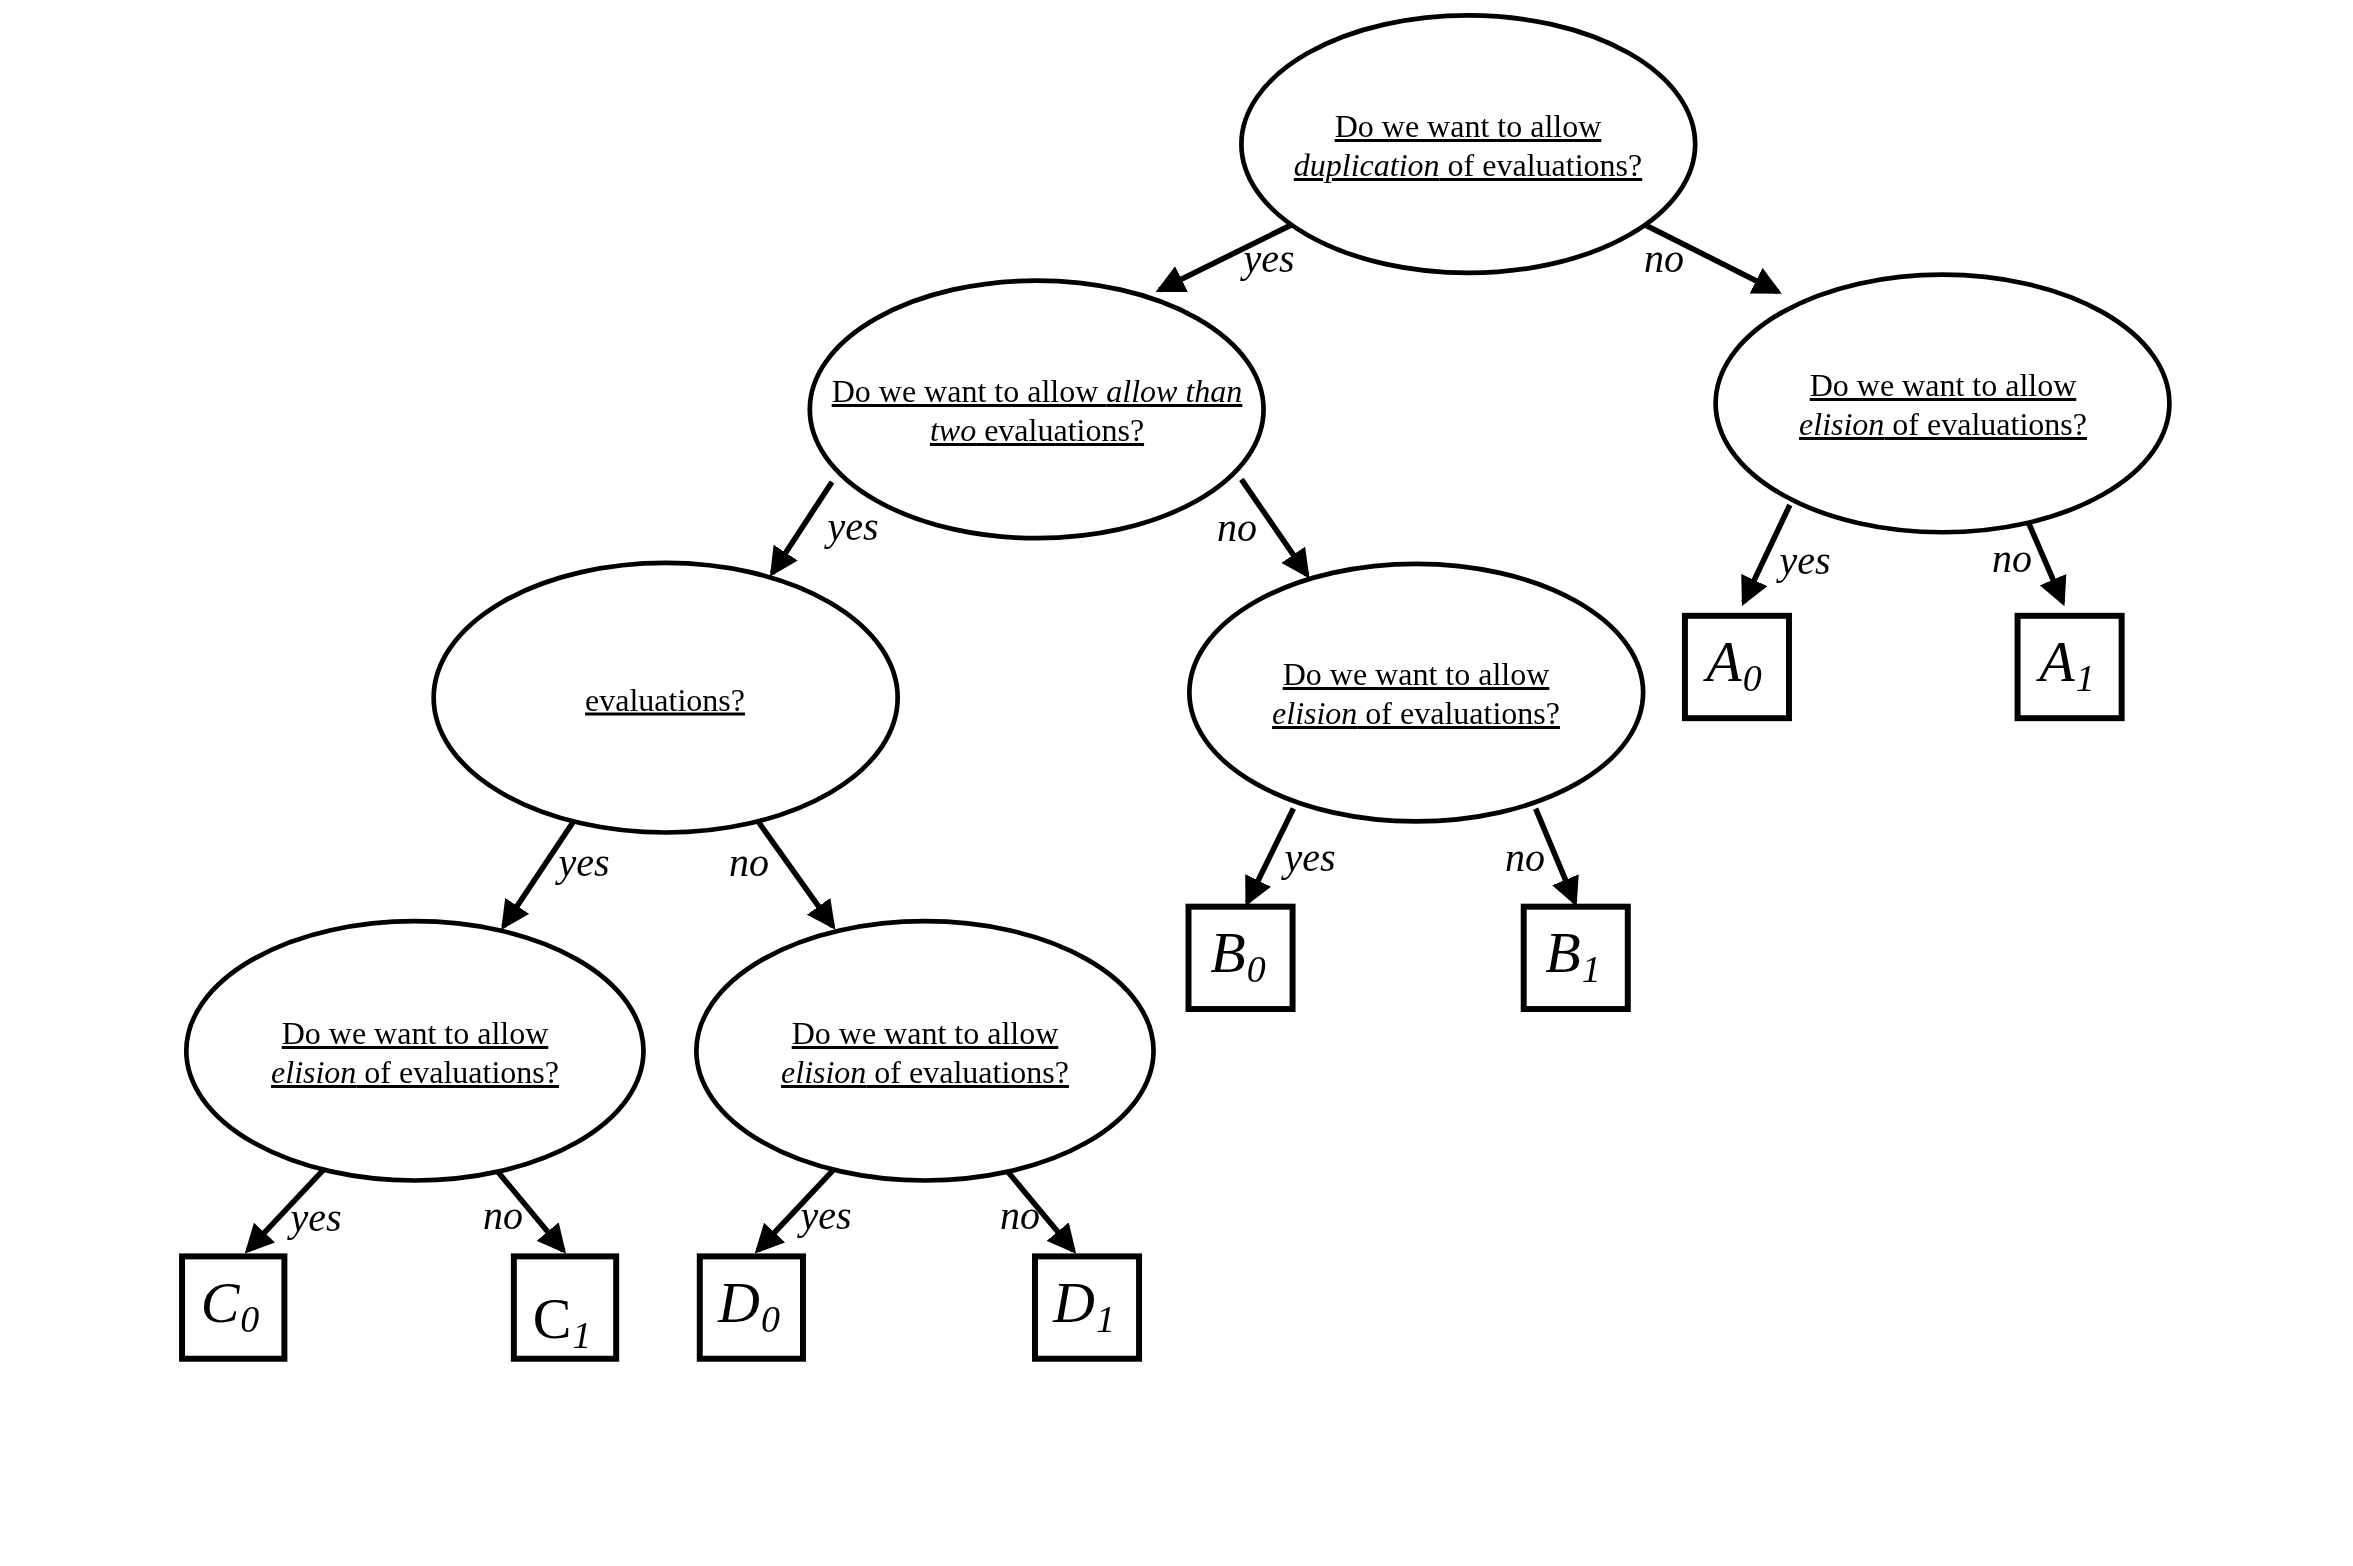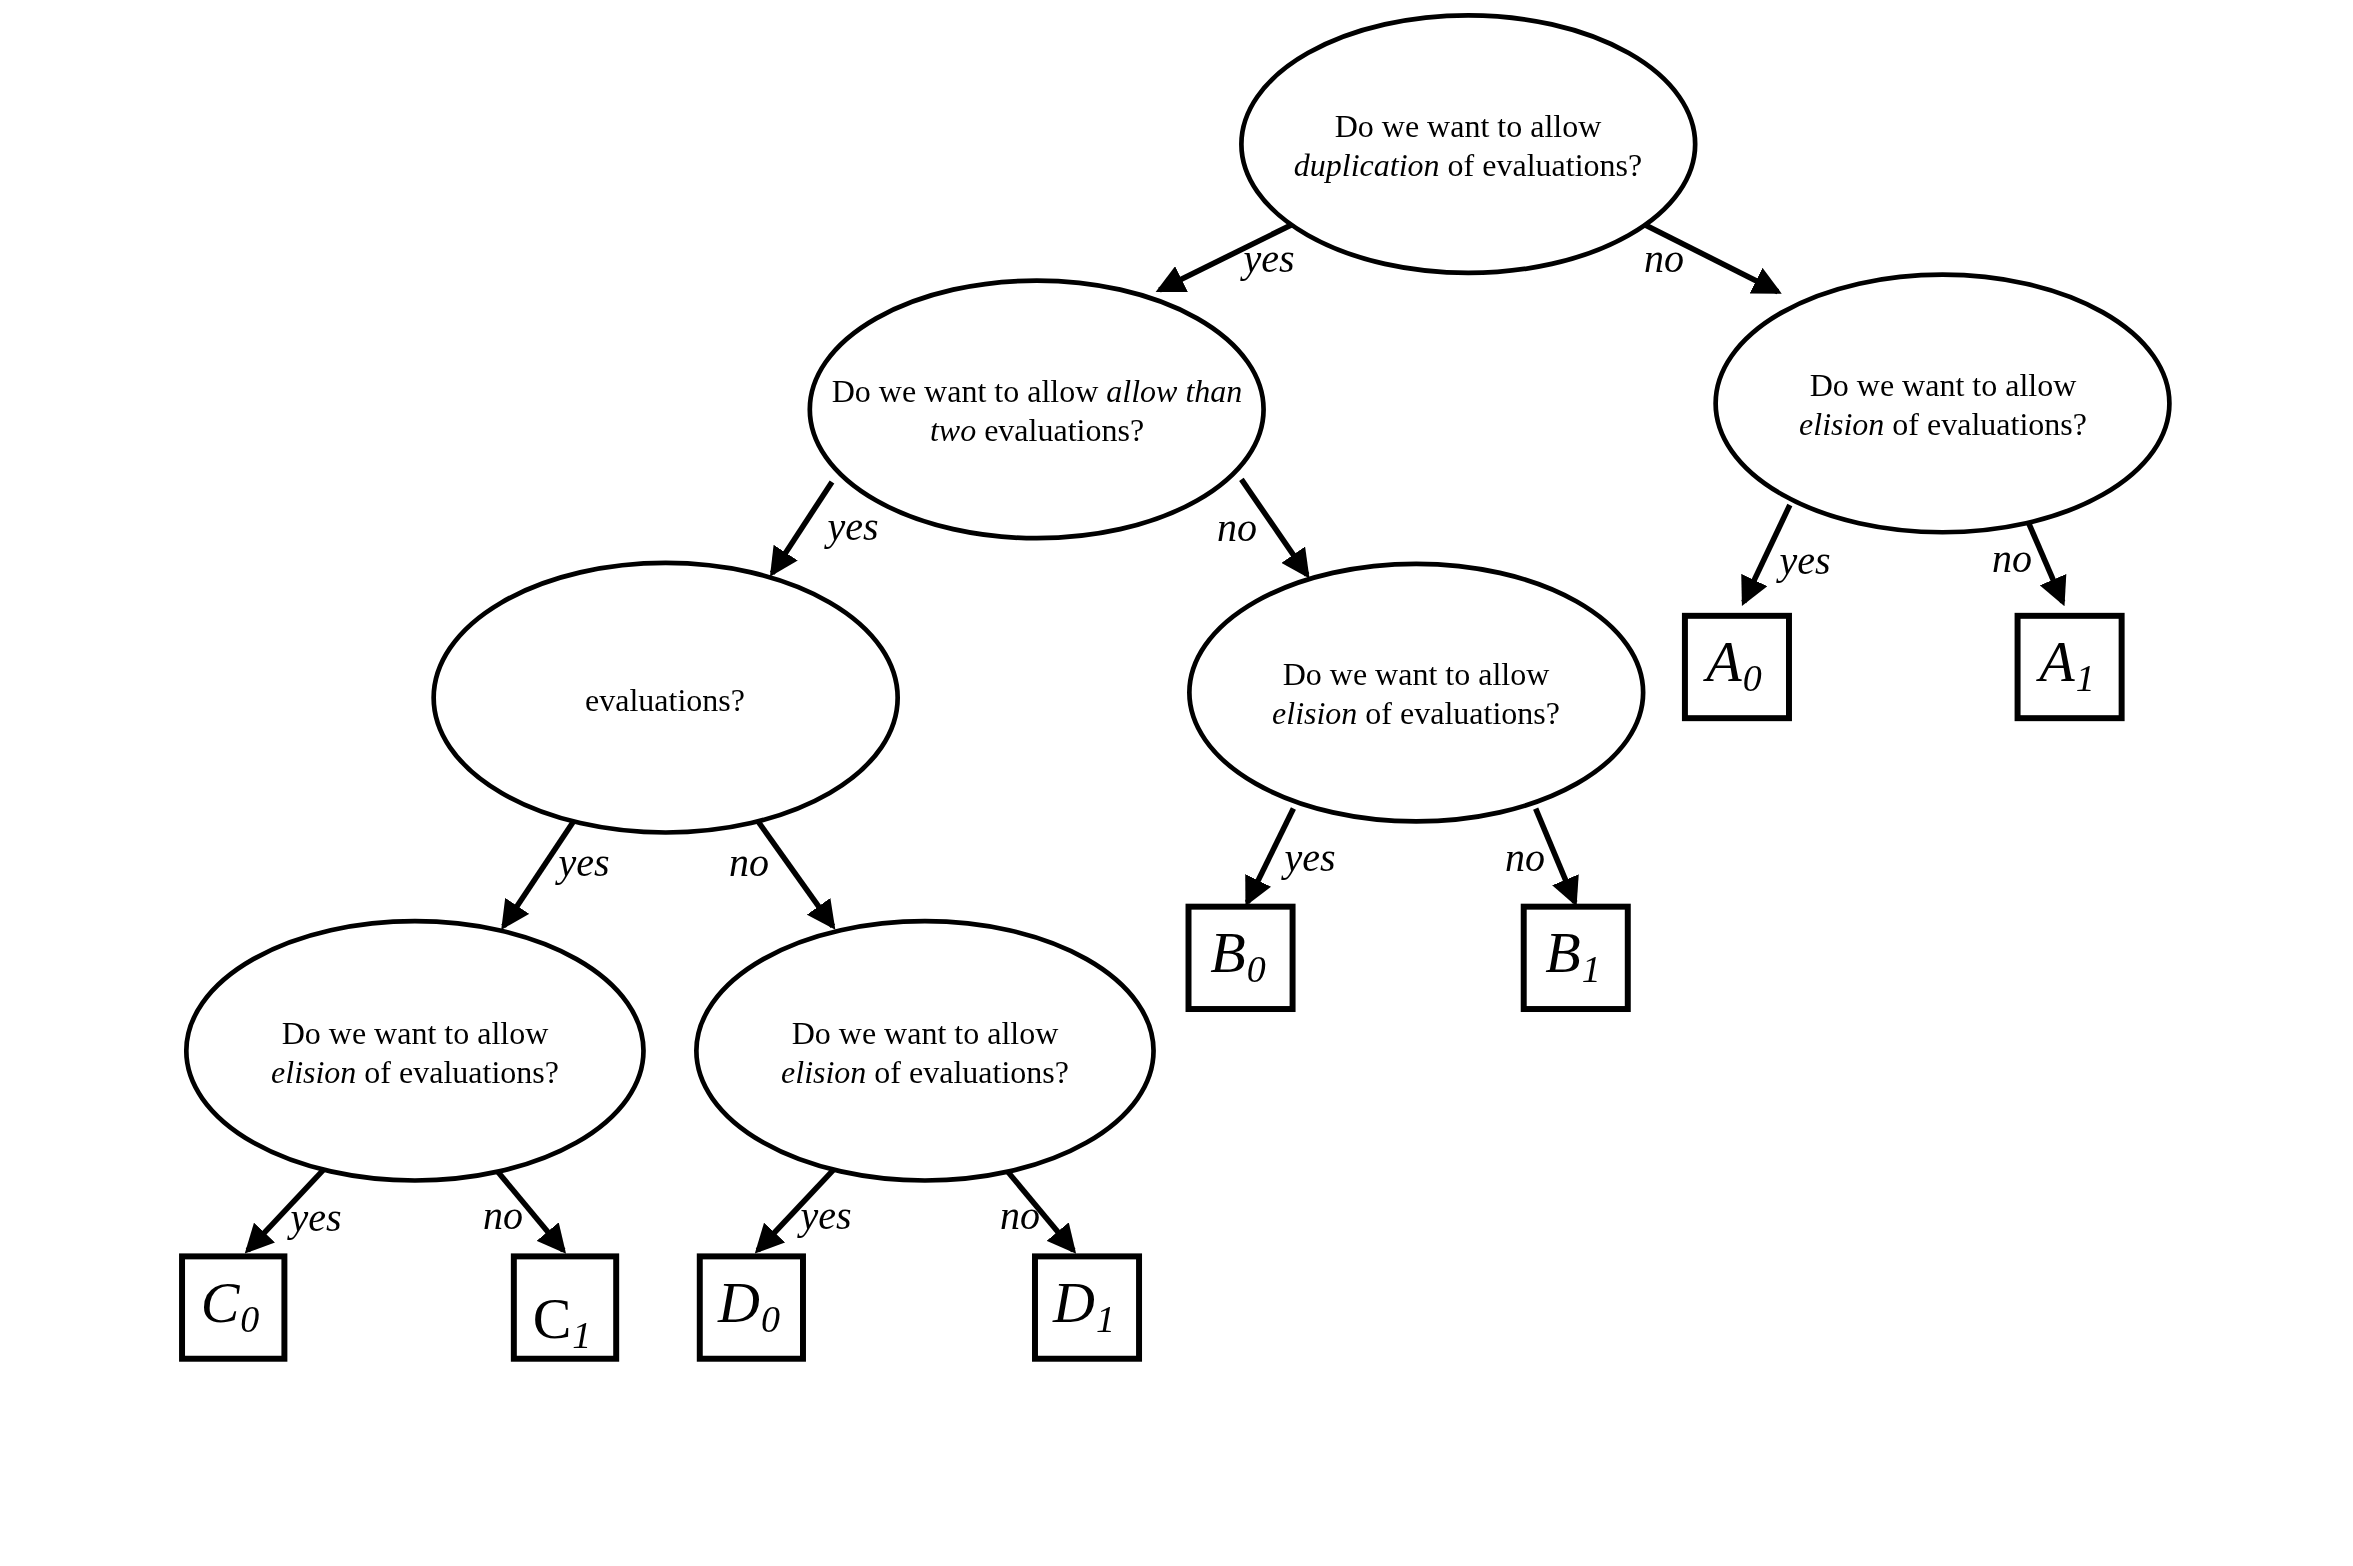--- a/index.html
+++ b/index.html
@@ -14,20 +14,21 @@
   }
   #diagram-svg { position: absolute; left: 0; top: 0; }
   .node-text {
     position: absolute;
     text-align: center;
     font-size: 32px;
     line-height: 39px;
     color: #000;
     transform: translate(-50%, -50%);
     white-space: nowrap;
+    text-decoration: underline;
   }
   .node-line { white-space: nowrap; }
   .it { font-style: italic; }
   .edge-label {
     position: absolute;
     transform: translate(-50%, -50%);
     font-style: italic;
     font-size: 40px;
     color: #000;
     white-space: nowrap;

